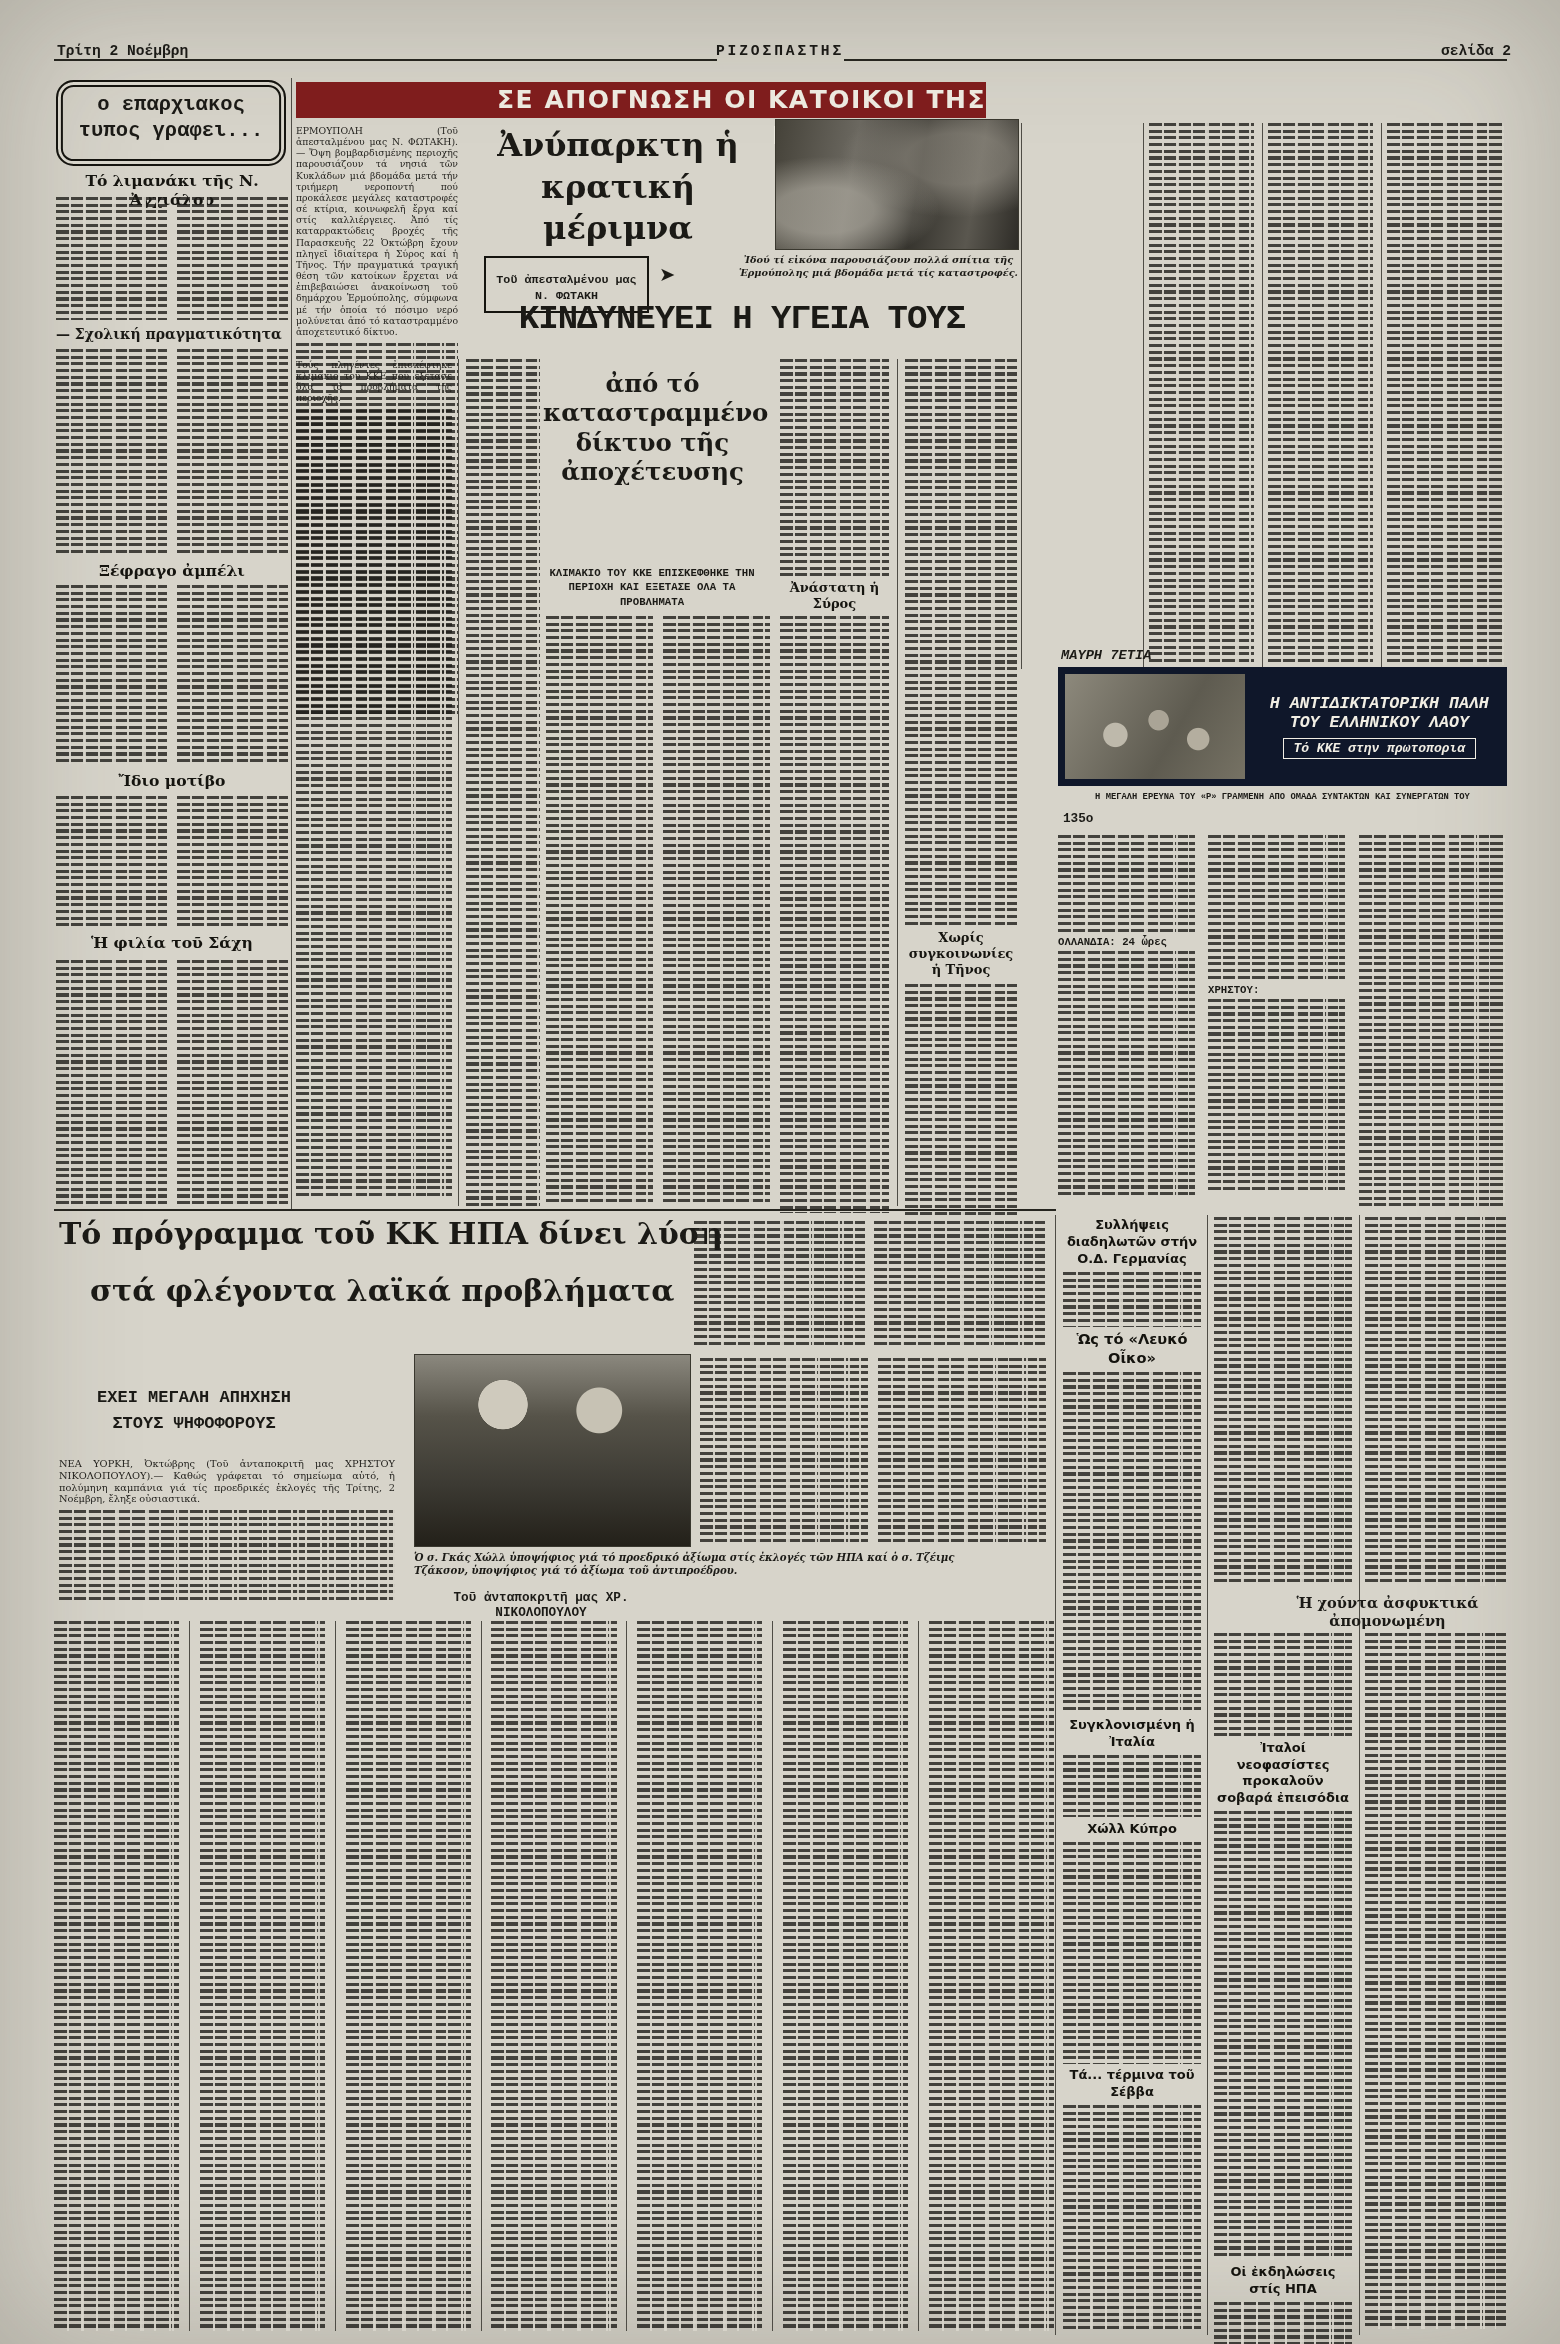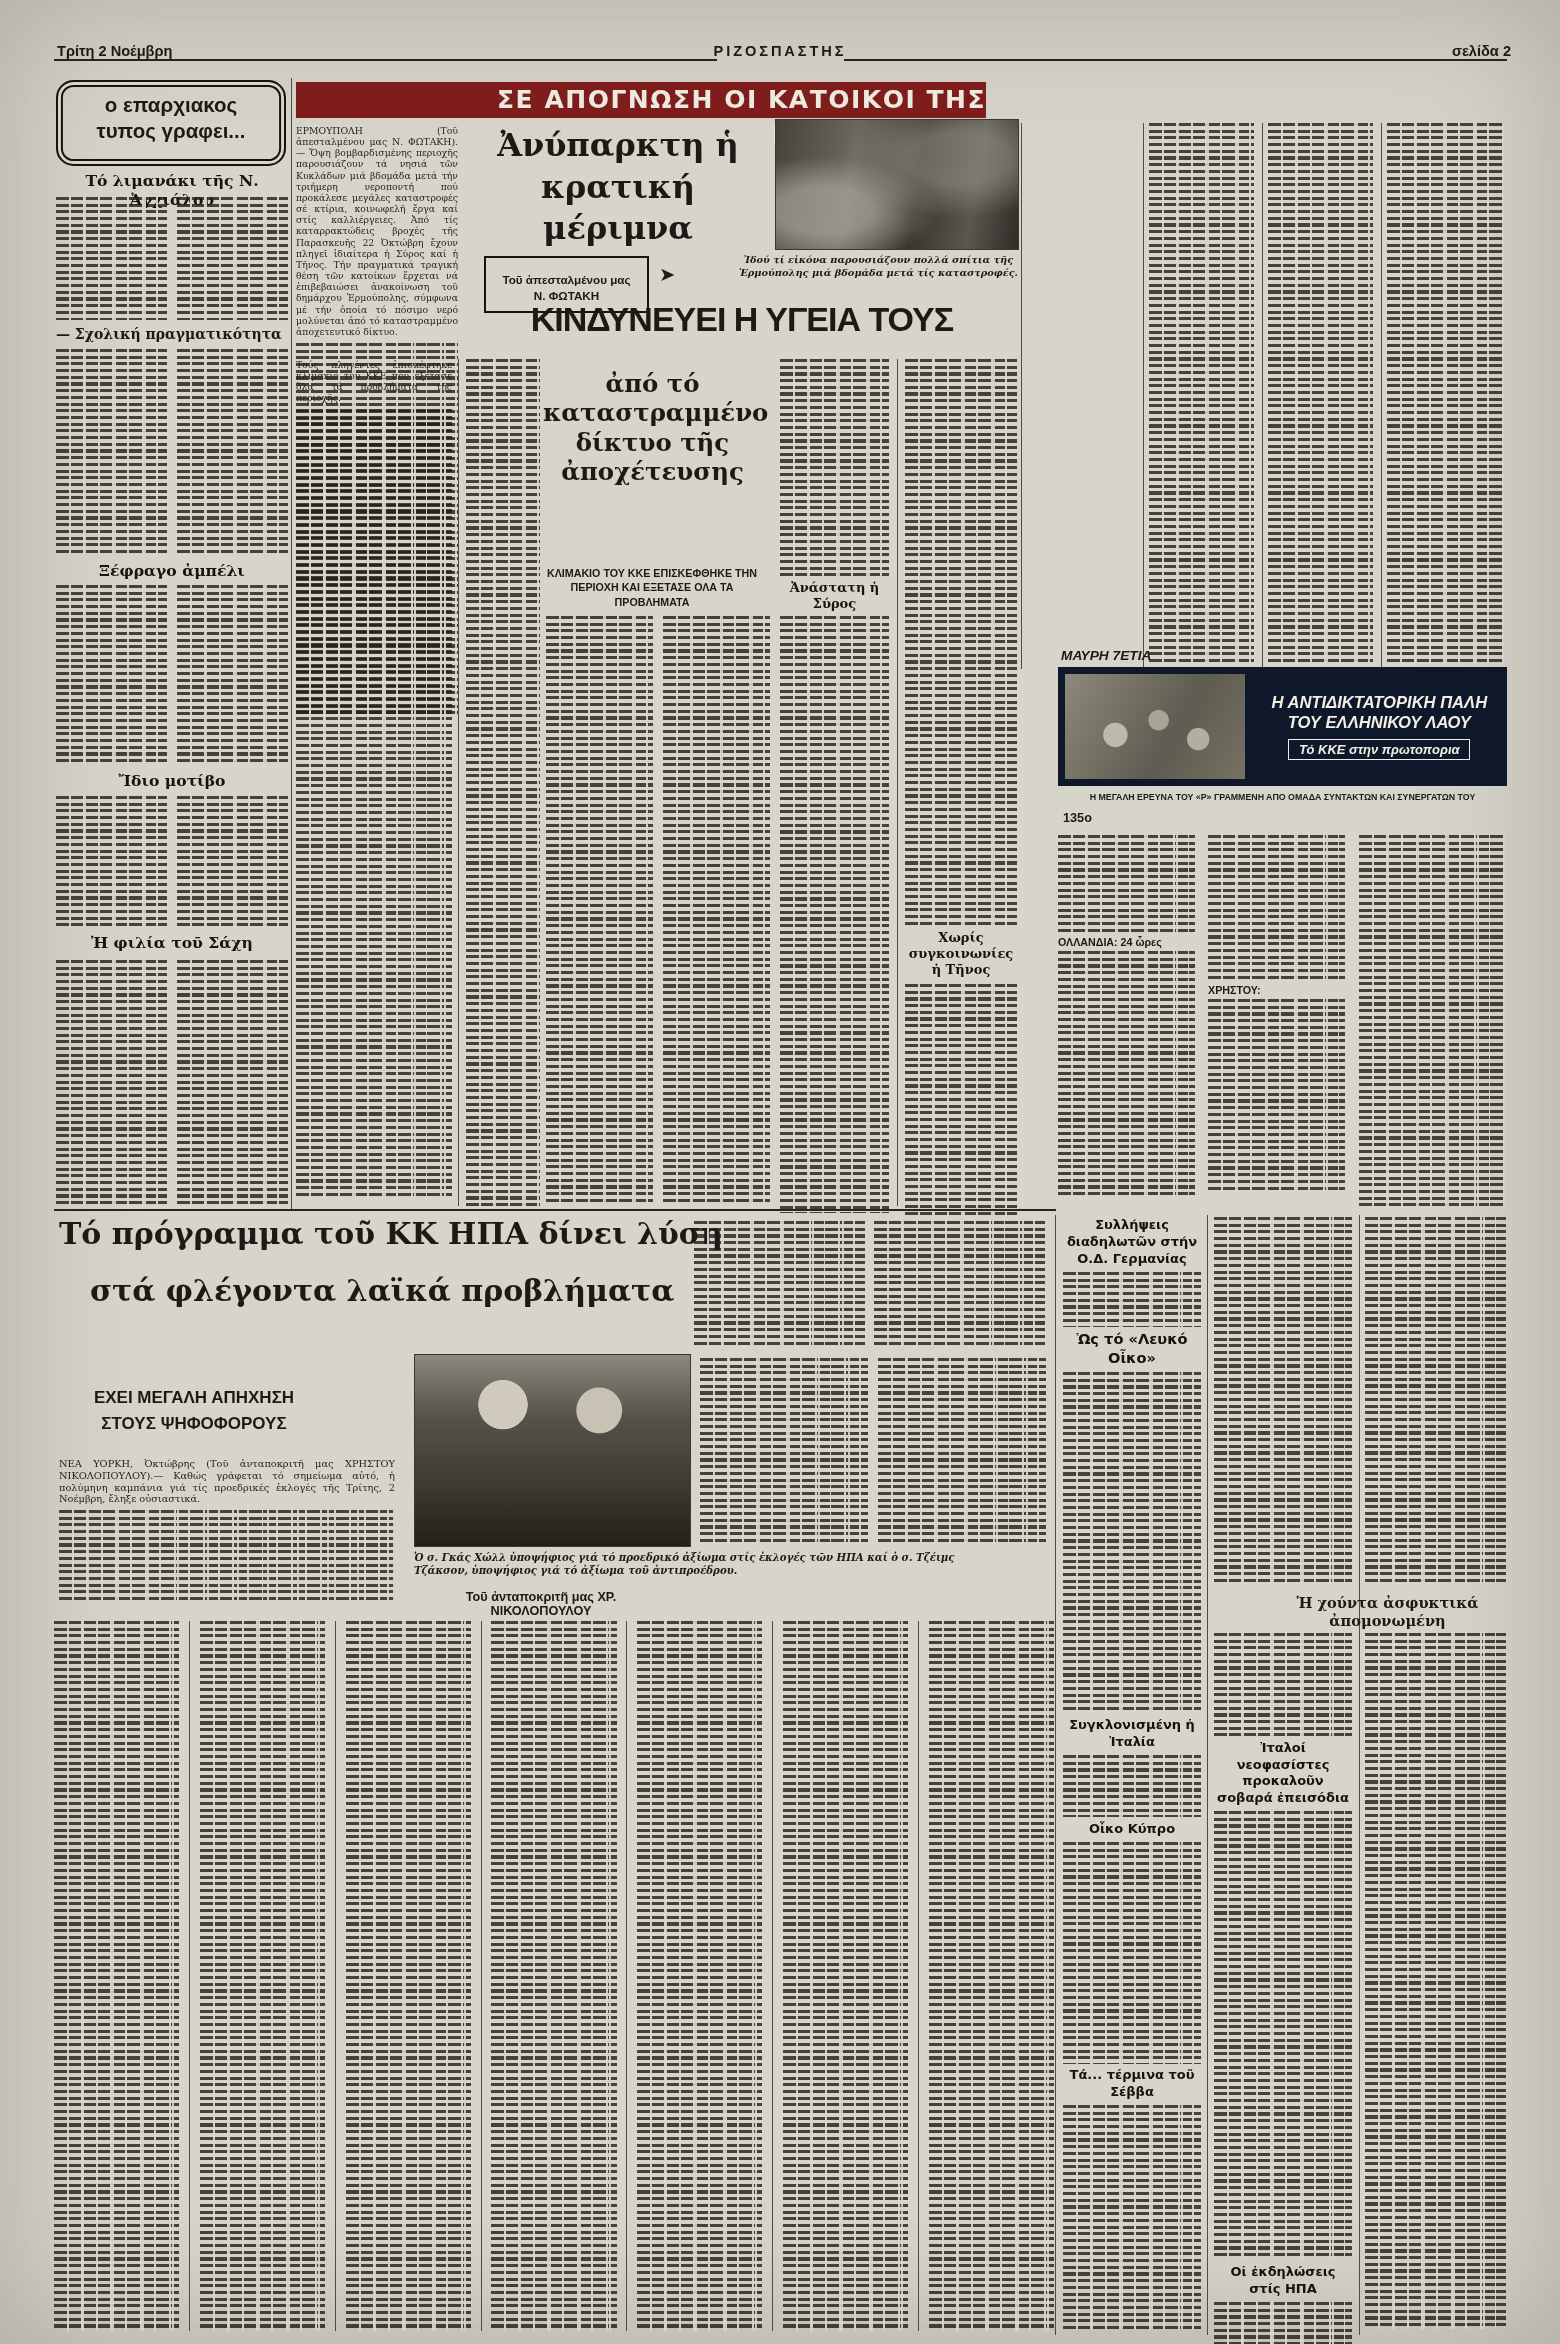--- a/index.html
+++ b/index.html
@@ -26,21 +26,21 @@
     background-clip:content-box;
   }
   .twocol{display:flex;gap:9.8px;}
   .twocol .tx{flex:1;}
   .lead{font:9.3px/1.2 "DejaVu Serif","Liberation Serif",serif;text-align:justify;color:#201f1b;}
   .vrule{width:1px;background:var(--rule);}
   .hrule{height:2px;background:#26251f;}
   .hsec{font:bold 15.6px/1.2 "DejaVu Serif","Liberation Serif",serif;text-align:center;color:#15140f;}
   .hmini{font:bold 13px/1.25 "DejaVu Serif","Liberation Serif",serif;text-align:center;color:#15140f;}
   .hworld{font:bold 13px/1.3 "DejaVu Sans","Liberation Sans",sans-serif;text-align:center;color:#14130e;}
-  .sans{font-family:Liberation Sans, sans-serif;}
+  .sans{font-family:Liberation Mono, monospace;}
   .banner-black{
     background:#7f1d1d;color:#ece9df;text-align:right;
     font:bold 25px/36px "DejaVu Sans","Liberation Sans",sans-serif;letter-spacing:1.5px;
   }
   .photo1{
     border:1px solid #3a382f;
     background:
       radial-gradient(ellipse at 20% 70%, rgba(190,186,175,.55) 0 18%, transparent 42%),
       radial-gradient(ellipse at 75% 30%, rgba(162,157,146,.5) 0 20%, transparent 46%),
       linear-gradient(100deg,#454239 0%,#6b6860 32%,#36342e 58%,#5a574f 80%,#2e2c27 100%);
@@ -217,21 +217,21 @@
     <div class="tx" style="flex:1;height:710px"></div>
   </div>
 
   <div class="abs rcol" style="left:1063px;top:1217px;width:138px">
     <div class="hworld">Συλλήψεις διαδηλωτῶν στήν Ο.Δ. Γερμανίας</div>
     <div class="tx" style="height:55px"></div>
     <div class="hworld" style="font-size:14.6px">Ὡς τό «Λευκό Οἶκο»</div>
     <div class="tx" style="height:341px"></div>
     <div class="hworld">Συγκλονισμένη ἡ Ἰταλία</div>
     <div class="tx" style="height:62px"></div>
-    <div class="hworld">Οἶκο Κύπρο</div>
+    <div class="hworld">Χώλλ Κύπρο</div>
     <div class="tx" style="height:222px"></div>
     <div class="hworld">Τά... τέρμινα τοῦ Σέββα</div>
     <div class="tx" style="height:224px"></div>
   </div>
   <div class="abs vrule" style="left:1207px;top:1215px;height:1120px"></div>
   <div class="abs rcol" style="left:1214px;top:1217px;width:138px">
     <div class="tx" style="height:369px"></div>
     <div style="height:39px"></div>
     <div class="tx" style="height:103px"></div>
     <div class="hworld">Ἰταλοί νεοφασίστες προκαλοῦν σοβαρά ἐπεισόδια</div>

